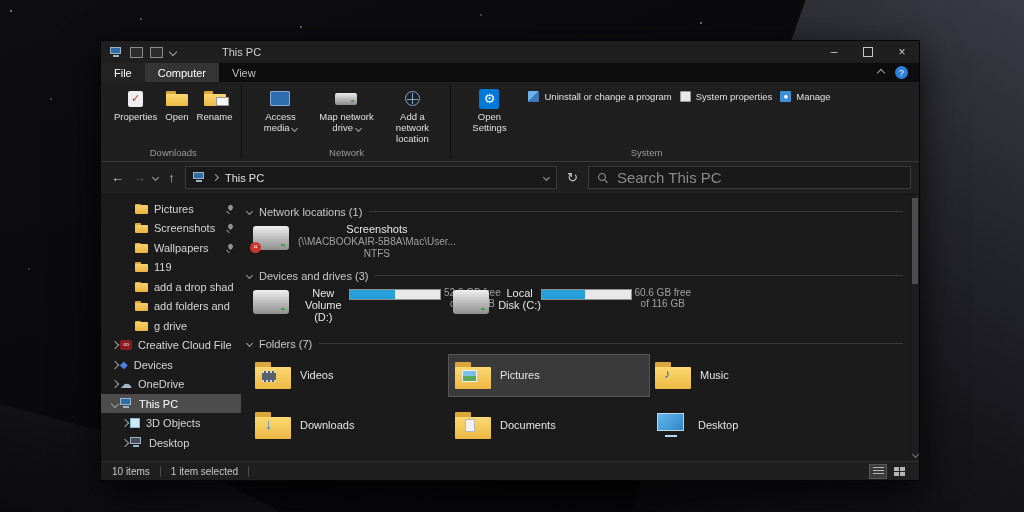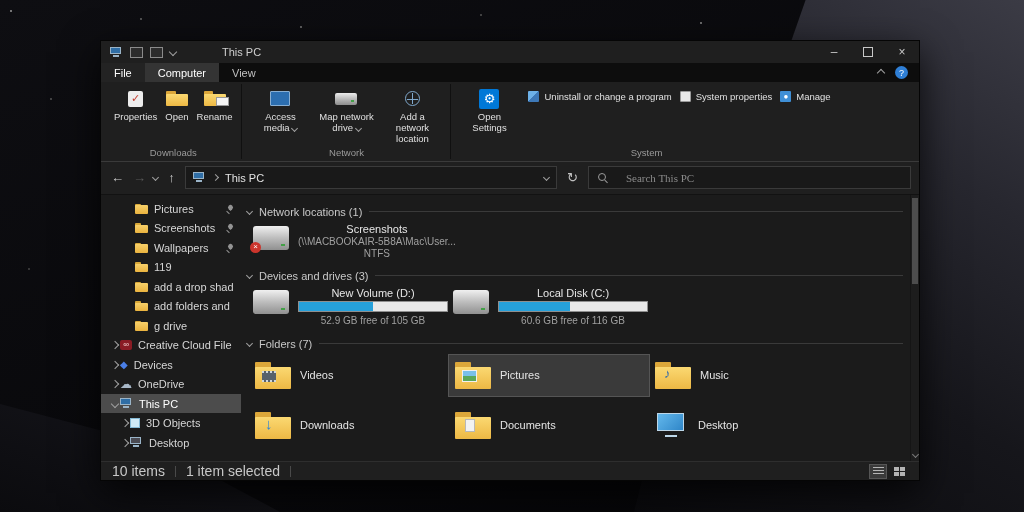--- a/index.html
+++ b/index.html
@@ -69,21 +69,21 @@
   .sysic.c{background:#3f8fd6;color:#fff;font-size:8px;display:flex;align-items:center;justify-content:center;}
 
   
   .navbar{flex:0 0 33px;display:flex;align-items:center;background:#1f1f1f;padding:0 8px;gap:5px;border-bottom:1px solid #121212;box-sizing:border-box;}
   .nav-arrow{color:#d0d0d0;font-size:13px;width:17px;text-align:center;flex-shrink:0;}
   .nav-arrow.disabled{color:#585858;}
   .addr{flex:0 0 372px;height:23px;background:#191919;border:1px solid #3a3a3a;display:flex;align-items:center;padding:0 7px;gap:7px;font-size:11px;color:#e2e2e2;box-sizing:border-box;}
   .addr .spacer{flex:1;}
   .refresh{color:#c0c0c0;font-size:13px;margin:0 5px;flex-shrink:0;}
   .search{flex:1;height:23px;background:#191919;border:1px solid #3a3a3a;display:flex;align-items:center;padding:0 9px;gap:7px;box-sizing:border-box;}
-  .search input{flex:1;background:transparent;border:0;outline:0;color:#ddd;font-size:11px;font-family:Liberation Serif, serif;margin-left:9px;}
+  .search input{flex:1;background:transparent;border:0;outline:0;color:#ddd;font-size:15px;font-family:Liberation Sans, sans-serif;}
   .search input::placeholder{color:#8a8a8a;}
   .mag{width:10px;height:10px;position:relative;flex-shrink:0;}
   .mag::before{content:"";position:absolute;top:0;left:0;width:6px;height:6px;border:1.4px solid #9a9a9a;border-radius:50%;}
   .mag::after{content:"";position:absolute;bottom:0;right:0;width:4px;height:1.4px;background:#9a9a9a;transform:rotate(45deg);}
 
   
   .main{flex:1;display:flex;background:#1b1b1b;position:relative;overflow:hidden;text-align:center;}
   .sidebar{width:140px;flex-shrink:0;padding-top:4px;box-sizing:border-box;}
   .side-row{height:19.5px;display:flex;align-items:center;font-size:11px;color:#d6d6d6;box-sizing:border-box;}
   .side-row.lvl0{padding-left:8px;}
@@ -110,21 +110,21 @@
   .sec-title{font-size:11px;color:#c8c8c8;white-space:nowrap;}
   .sec-rule{flex:1;height:1px;background:#3a3a3a;}
   .net-item{display:flex;gap:9px;margin:4px 0 2px 8px;height:42px;}
   .drive-big{width:36px;height:24px;background:linear-gradient(#f0f0f0,#bdbdbd 50%,#909090);border-radius:3px;position:relative;display:inline-block;flex-shrink:0;margin-top:3px;}
   .drive-big::after{content:"";position:absolute;right:4px;bottom:4px;width:4px;height:2px;background:#43a047;}
   .netx{position:absolute;left:-3px;bottom:-3px;width:11px;height:11px;border-radius:50%;background:#cc352c;color:#fff;font-size:8px;display:flex;align-items:center;justify-content:center;line-height:1;}
   .net-text{display:flex;flex-direction:column;gap:1px;font-size:11px;color:#e6e6e6;}
   .dim{font-size:10px;color:#a0a0a0;}
   .drives-row{display:flex;margin:2px 0 0 8px;}
   .drive-tile{width:200px;display:flex;gap:9px;height:46px;}
-  .drive-info{display:flex;flex-direction:column;}
+  .drive-info{display:flex;}
   .drive-name{font-size:11px;color:#e6e6e6;}
   .bar{width:150px;height:11px;background:#e8e8e8;border:1px solid #8f8f8f;margin:2px 0 3px;box-sizing:border-box;}
   .bar-fill{height:100%;background:var(--progress-fill,#26a0da);}
   .folder-grid{display:grid;grid-template-columns:200px 200px 200px;row-gap:9px;margin:1px 0 0 4px;}
   .folder-tile{display:flex;align-items:center;gap:9px;height:41px;padding:0 6px;box-sizing:border-box;}
   .folder-tile.selected{background:#3a3a3a;outline:1px solid #555;}
   .f-label{font-size:11px;color:#e4e4e4;white-space:nowrap;}
   .fold.lg{width:36px;height:27px;flex-shrink:0;}
   .ovl{position:absolute;z-index:1;}
   .ovl.film{left:7px;top:9px;width:14px;height:11px;background:#57616b;border-top:2px dotted #cfd6dc;border-bottom:2px dotted #cfd6dc;box-sizing:border-box;}
@@ -136,21 +136,21 @@
   .desk-ic{width:34px;height:26px;position:relative;display:inline-block;flex-shrink:0;}
   .desk-ic::before{content:"";position:absolute;top:1px;left:2px;width:27px;height:18px;background:linear-gradient(135deg,#63b8ec,#2f86c8);border:1px solid #bcd6e8;box-sizing:border-box;}
   .desk-ic::after{content:"";position:absolute;bottom:1px;left:10px;width:12px;height:2px;background:#bcd6e8;}
 
   
   .vscroll{position:absolute;right:0;top:0;bottom:0;width:9px;background:#1d1d1d;border-left:1px solid #151515;box-sizing:border-box;}
   .vthumb{position:absolute;top:3px;left:1px;width:6px;height:86px;background:#4d4d4d;}
   .vscroll .cv{position:absolute;bottom:4px;left:2px;border-color:#7a7a7a;}
 
   
-  .statusbar{flex:0 0 19px;background:#1f1f1f;border-top:1px solid #2e2e2e;display:flex;align-items:center;font-size:14px;color:#c8c8c8;padding:0 11px;gap:10px;box-sizing:border-box;}
+  .statusbar{flex:0 0 19px;background:#1f1f1f;border-top:1px solid #2e2e2e;display:flex;align-items:center;font-size:10px;color:#c8c8c8;padding:0 11px;gap:10px;box-sizing:border-box;}
   .sb-sep{width:1px;height:11px;background:#4a4a4a;}
   .sb-right{margin-left:auto;display:flex;gap:3px;}
   .sb-ico{width:18px;height:15px;display:flex;align-items:center;justify-content:center;border:1px solid transparent;box-sizing:border-box;}
   .sb-ico.active{background:#3a3a3a;border-color:#565656;}
   .sb-lines{width:11px;height:9px;background:repeating-linear-gradient(#b5b5b5 0 1px,transparent 1px 3px);}
   .sb-thumbs{width:11px;height:9px;background:
     linear-gradient(#b5b5b5,#b5b5b5) 0 0/5px 4px no-repeat,
     linear-gradient(#b5b5b5,#b5b5b5) 6px 0/5px 4px no-repeat,
     linear-gradient(#b5b5b5,#b5b5b5) 0 5px/5px 4px no-repeat,
     linear-gradient(#b5b5b5,#b5b5b5) 6px 5px/5px 4px no-repeat;}

